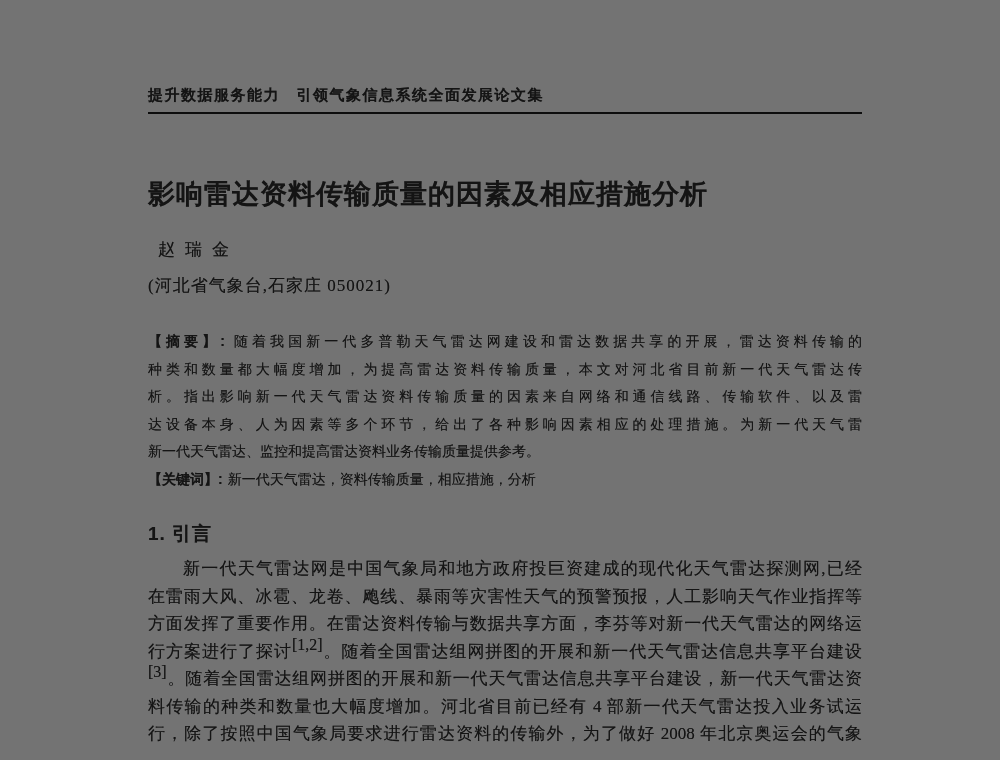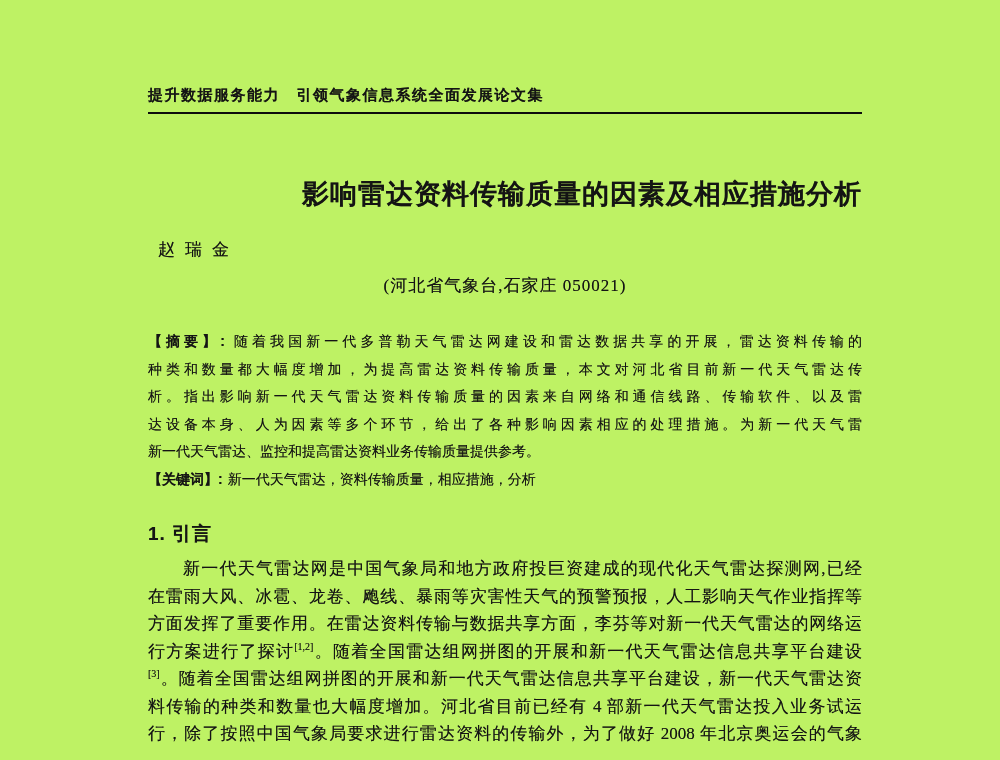--- a/index.html
+++ b/index.html
@@ -4,21 +4,21 @@
 <style>
   html, body {
     margin: 0;
     padding: 0;
     background: #ffffff;
   }
   .page {
     position: relative;
     width: 1000px;
     height: 760px;
-    background: #bef264;
+    background: #737373;
     overflow: hidden;
     font-family: "Liberation Serif", "DejaVu Serif", serif;
     color: #141414;
     text-shadow: 0 0 0.4px rgba(20,20,20,0.55);
   }
   .content {
     position: absolute;
     left: 148px;
     top: 86px;
     width: 714px;
@@ -29,37 +29,37 @@
     letter-spacing: 1.5px;
     white-space: nowrap;
   }
   .rule {
     height: 2px;
     background: #0d0d0d;
     margin-top: 7px;
   }
   .title {
     margin-top: 62px;
-    text-align: right;
+    text-align: left;
     font-family: Liberation Mono, monospace;
     font-weight: bold;
     font-size: 27px;
     letter-spacing: 1px;
     white-space: nowrap;
   }
   .author {
     margin-top: 26px;
     text-align: left;
     font-size: 17px;
     letter-spacing: 10px;
     padding-left: 10px; 
   }
   .affiliation {
     margin-top: 13px;
-    text-align: center;
+    text-align: left;
     font-size: 17px;
     letter-spacing: 1px;
   }
   .abstract {
     margin-top: 31px;
     font-size: 14px;
   }
   .line {
     line-height: 27.5px;
     height: 27.5px;
@@ -84,21 +84,21 @@
     line-height: 24px;
   }
   .bodytext {
     margin-top: 9px;
     font-size: 17px;
   }
   .indent {
     padding-left: 35px;
   }
   .cite {
-    font-size: 10px;
+    font-size: 16px;
     position: relative;
     top: -7px;
     letter-spacing: 0;
   }
 </style>
 </head>
 <body>
 
 <div class="page">
   <div class="content">

